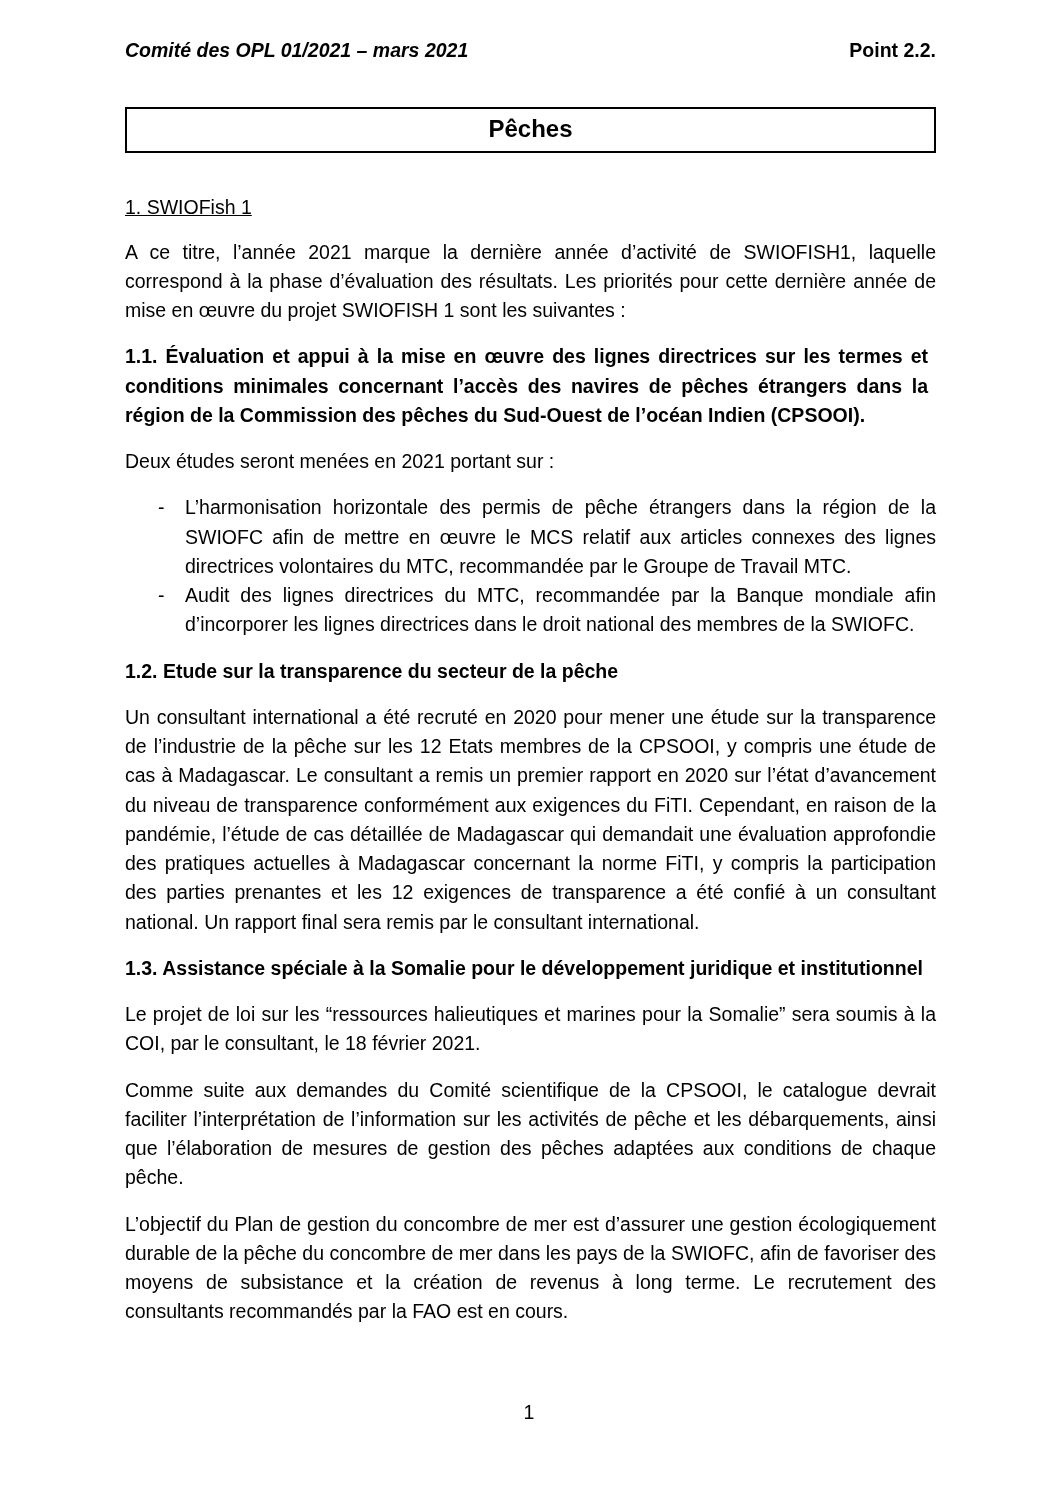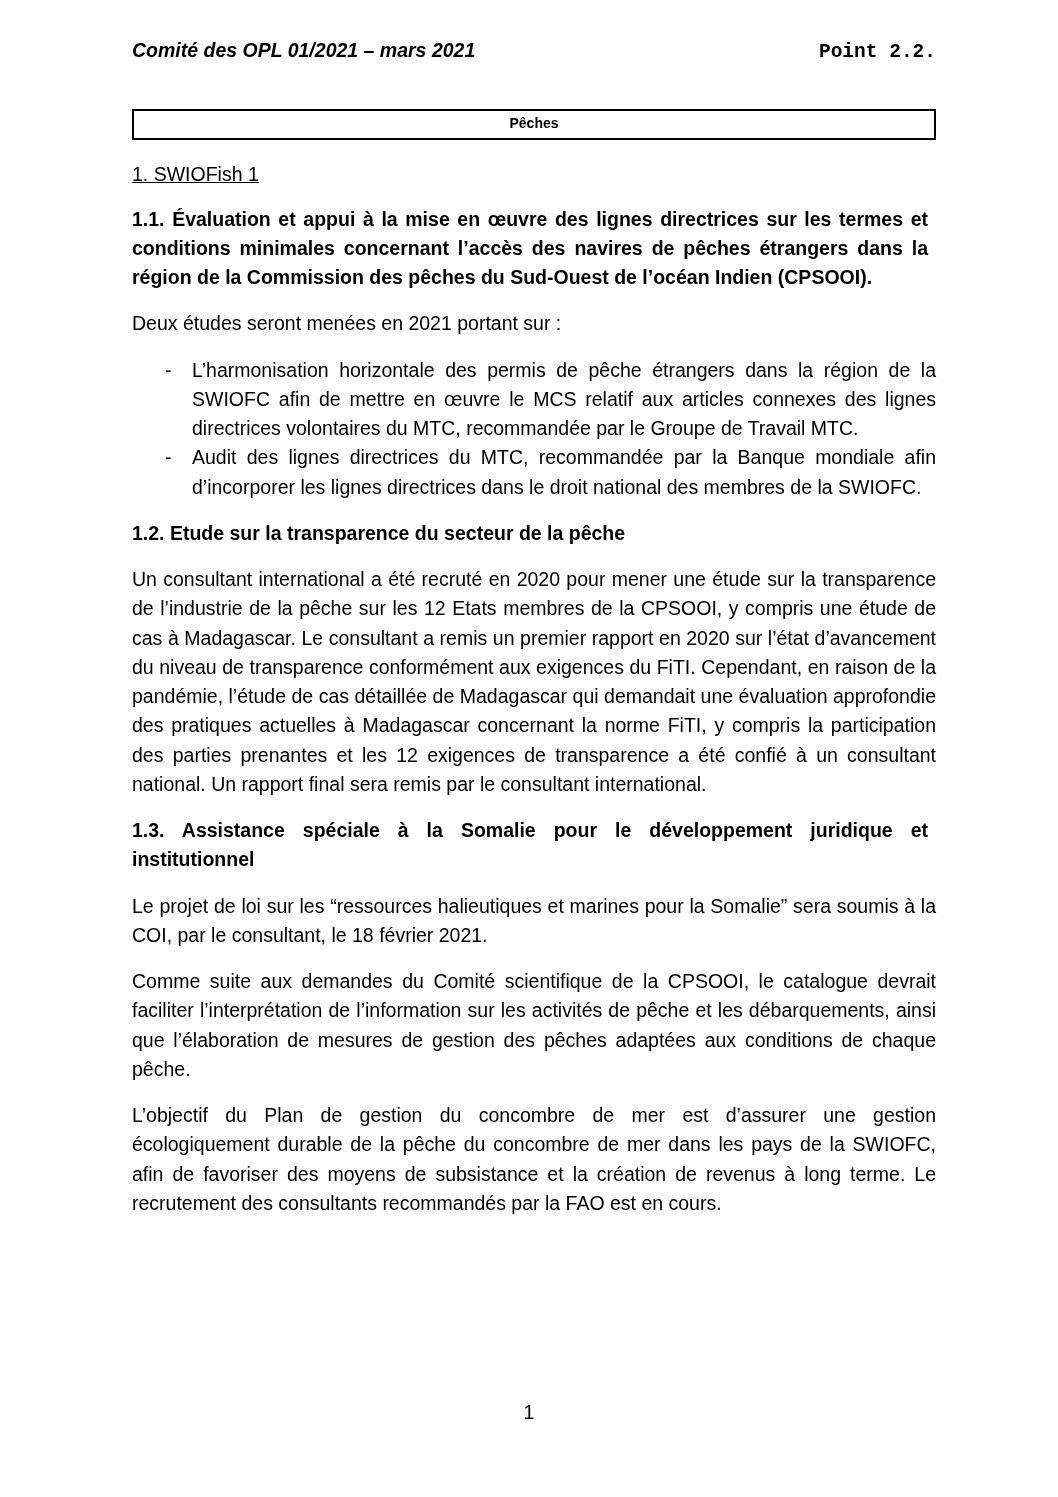--- a/index.html
+++ b/index.html
@@ -7,46 +7,44 @@
     position: relative;
     width: 1058px;
     height: 1497px;
     background: #ffffff;
     color: #000000;
     font-family: "Liberation Sans", sans-serif;
     font-size: 19.5px;
     line-height: 1.5;
     overflow: hidden;
     box-sizing: border-box;
-    padding-left: 7px;
   }
   .content {
     padding: 36px 122px 0 125px;
   }
   .doc-header {
     display: flex;
     justify-content: space-between;
     align-items: baseline;
     margin-bottom: 42px;
   }
   .doc-header .left {
     font-style: italic;
     font-weight: bold;
   }
   .doc-header .right {
     font-weight: bold;
-    font-family: Liberation Mono, monospace;
   }
   .title-box {
     border: 2px solid #000000;
     text-align: center;
     font-weight: bold;
-    font-size: 14px;
+    font-size: 24px;
     padding: 2px 0 4px 0;
-    margin: 0 0 20px 0;
+    margin: 0 0 40px 0;
   }
   .section-title {
     font-weight: normal;
     text-decoration: underline;
     margin: 0 0 15px 0;
   }
   p.para {
     margin: 0 0 17px 0;
     text-align: justify;
   }
@@ -87,20 +85,21 @@
       <span class="left">Comité des OPL 01/2021 – mars 2021</span>
       <span class="right">Point 2.2.</span>
     </div>
 
     <div class="title-box">
       <span>Pêches</span>
     </div>
 
     <div class="section-title">1. SWIOFish 1</div>
 
+    <p class="para">A ce titre, l’année 2021 marque la dernière année d’activité de SWIOFISH1, laquelle correspond à la phase d’évaluation des résultats. Les priorités pour cette dernière année de mise en œuvre du projet SWIOFISH 1 sont les suivantes :</p>
 
     <div class="sub-heading">1.1. Évaluation et appui à la mise en œuvre des lignes directrices sur les termes et conditions minimales concernant l’accès des navires de pêches étrangers dans la région de la Commission des pêches du Sud-Ouest de l’océan Indien (CPSOOI).</div>
     <p class="para">Deux études seront menées en 2021 portant sur :</p>
 
     <div class="bullet-list">
       <div class="bullet-item">
         <span class="bullet-marker">-</span>
         <span class="bullet-text">L’harmonisation horizontale des permis de pêche étrangers dans la région de la SWIOFC afin de mettre en œuvre le MCS relatif aux articles connexes des lignes directrices volontaires du MTC, recommandée par le Groupe de Travail MTC.</span>
       </div>
       <div class="bullet-item">

